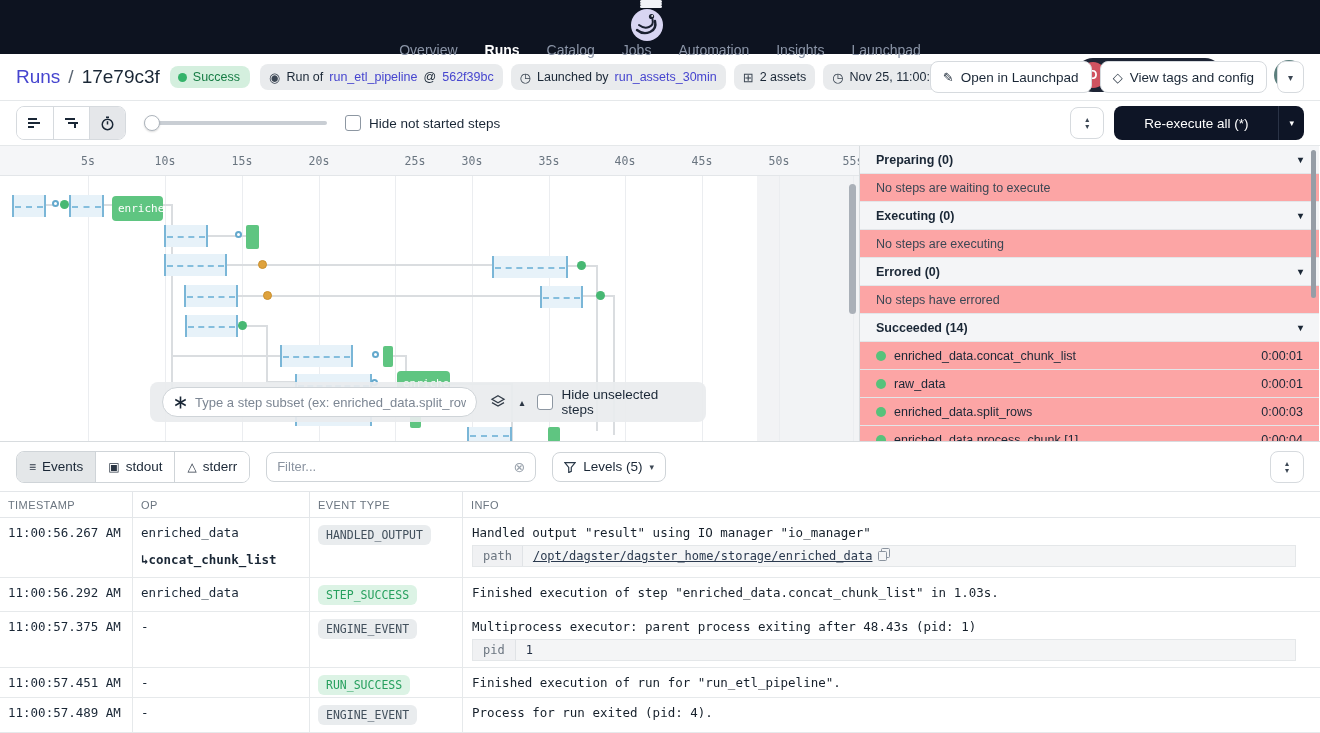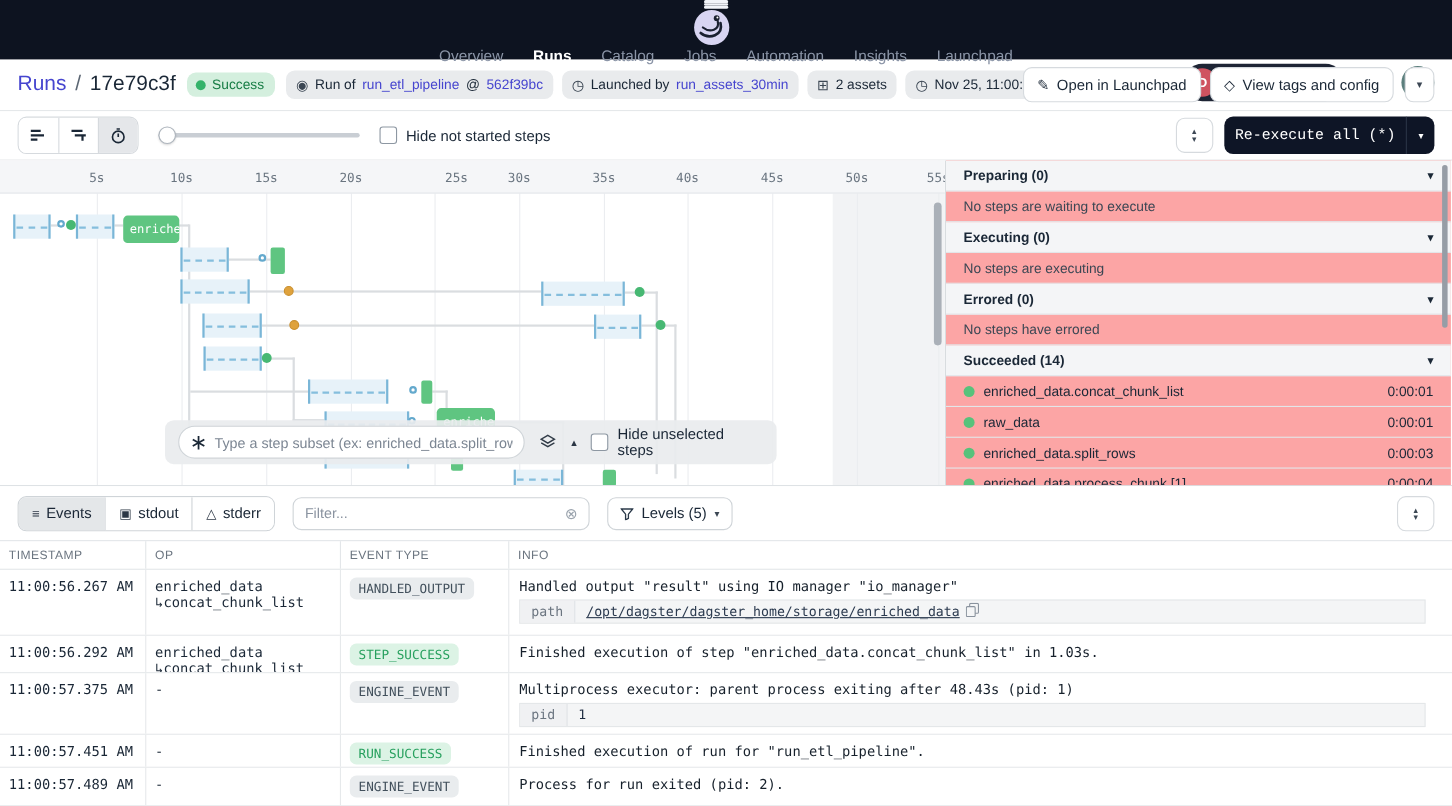--- a/index.html
+++ b/index.html
@@ -45,21 +45,21 @@
   .seg:first-child{border-left:none;}
   .seg.sel{background:#e5e7ea;}
   .slider{width:183px;display:flex;align-items:center;position:relative;cursor:pointer;}
   .slider .track{height:4px;border-radius:2px;background:#c9ced4;width:100%;}
   .slider .knob{position:absolute;left:0;width:16px;height:16px;border-radius:50%;background:#fff;border:1.5px solid #aeb5bd;box-shadow:0 1px 2px rgba(0,0,0,.15);}
   .chk{width:16px;height:16px;border:1.5px solid #8d97a2;border-radius:3px;background:#fff;cursor:pointer;flex:none;}
   .chk-label{font-size:13.5px;}
   .gtoolbar .right{margin-left:auto;display:flex;gap:10px;align-items:center;}
   .expand-btn{width:34px;height:32px;border:1px solid #d6dade;border-radius:8px;background:#fff;display:flex;flex-direction:column;align-items:center;justify-content:center;line-height:7px;font-size:8px;color:#3c4754;cursor:pointer;}
   .reexec{height:34px;background:#0e1526;border-radius:8px;color:#fff;font-size:13.5px;display:flex;align-items:stretch;cursor:pointer;overflow:hidden;}
-  .reexec .main{display:flex;align-items:center;padding:0 10px;font-family:Liberation Mono, monospace;}
+  .reexec .main{display:flex;align-items:center;padding:0 30px;}
   .reexec .dd{display:flex;align-items:center;padding:0 10px;border-left:1px solid #2a3346;font-size:9px;}
 
   
   .split{display:flex;height:296px;border-bottom:1px solid #d8dcdf;}
   .gantt{width:860px;position:relative;overflow:hidden;border-right:1px solid #d8dcdf;background:#fff;}
   .g-head{position:absolute;left:0;top:0;width:100%;height:30px;background:#f5f6f8;border-bottom:1px solid #e3e6e9;}
   .tick{position:absolute;top:8px;transform:translateX(-50%);font-family:"DejaVu Sans Mono",monospace;font-size:11.5px;color:#6a7580;}
   .gridline{position:absolute;top:0;width:1px;height:296px;background:#ebedf0;}
   .shade{position:absolute;background:#f2f3f5;}
   .conn{position:absolute;background:#dadde0;}
@@ -106,21 +106,21 @@
   .ev-table{border-top:1px solid #e3e6e9;}
   .ev-hrow,.ev-row{display:grid;grid-template-columns:133px 177px 153px 1fr;}
   .ev-hrow{height:26px;border-bottom:1px solid #e3e6e9;}
   .ev-hcell{font-size:11px;color:#6b7580;letter-spacing:.4px;display:flex;align-items:center;border-right:1px solid #e3e6e9;padding-left:8px;}
   .ev-hcell:last-child{border-right:none;}
   .ev-row{border-bottom:1px solid #e6e9eb;}
   .ev-cell{border-right:1px solid #e6e9eb;padding:7px 6px 0 8px;font-size:12.5px;overflow:hidden;}
   .ev-cell:last-child{border-right:none;padding-left:9px;}
   .ev-ts{font-family:"DejaVu Sans Mono",monospace;color:#1a2736;}
   .ev-op{font-family:"DejaVu Sans Mono",monospace;line-height:15px;}
-  .ev-op .l2{font-weight:normal;}
+  .ev-op .l2{font-weight:bold;margin-top:12px;}
   .pill{display:inline-block;font-family:"DejaVu Sans Mono",monospace;font-size:11.5px;border-radius:6px;padding:3px 8px;}
   .pill.gray{background:#e9ecee;color:#42505c;}
   .pill.green{background:#dcf3e5;color:#27a05e;}
   .ev-info{font-family:"DejaVu Sans Mono",monospace;color:#16202b;}
   .meta-box{margin-top:5px;background:#f4f5f6;border:1px solid #e4e7e9;height:22px;display:flex;align-items:center;width:calc(100% - 18px);font-family:"DejaVu Sans Mono",monospace;font-size:12px;}
   .meta-key{color:#6b7580;padding:0 10px;border-right:1px solid #e0e3e6;height:100%;display:flex;align-items:center;background:#f0f1f3;}
   .meta-val{padding:0 10px;display:flex;align-items:center;gap:6px;color:#1f2d42;}
   .meta-val a{color:#2b3a4f;text-decoration:underline;cursor:pointer;}
 </style>
 </head>
@@ -501,18 +501,18 @@
           <div class="ev-cell"><span class="pill green">RUN_SUCCESS</span></div>
           <div class="ev-cell">
             <div class="ev-info">Finished execution of run for "run_etl_pipeline".</div>
           </div>
         </div>
         <div class="ev-row" style="height: 35px;">
           <div class="ev-cell ev-ts">11:00:57.489 AM</div>
           <div class="ev-cell ev-op">-</div>
           <div class="ev-cell"><span class="pill gray">ENGINE_EVENT</span></div>
           <div class="ev-cell">
-            <div class="ev-info">Process for run exited (pid: 2).</div>
+            <div class="ev-info">Process for run exited (pid: 4).</div>
           </div>
         </div>
       </div>
   </div>
 </section>
 
 </body></html>

